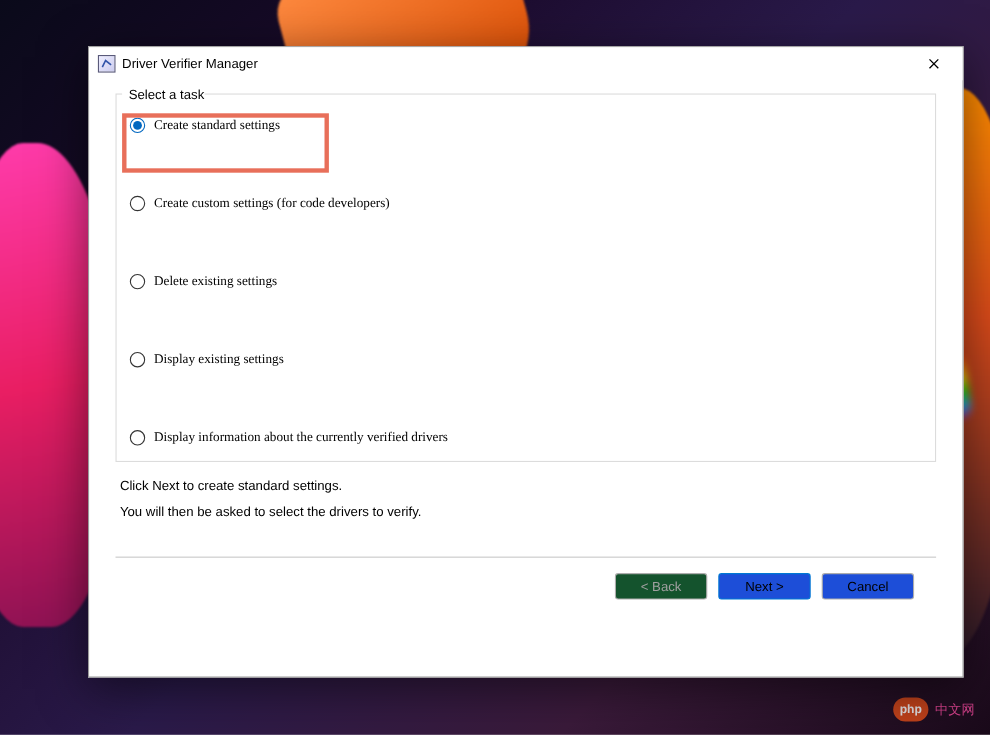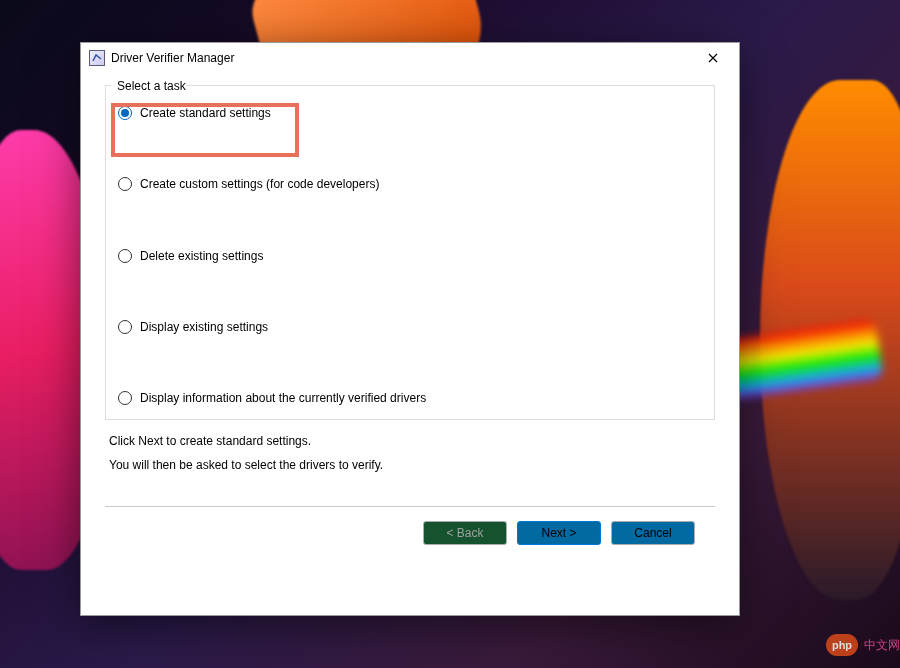--- a/index.html
+++ b/index.html
@@ -9,28 +9,28 @@
       font-size: 12px;
       background: linear-gradient(135deg, #0a0a1a 0%, #1a0a2a 25%, #2a1a4a 50%, #3a1a3a 75%, #1a0a1a 100%);
       position: relative;
       overflow: hidden;
     }
     
     .bg-shape1 { position: absolute; top: -40px; left: 260px; width: 220px; height: 140px; background: linear-gradient(160deg, #ff8c42, #d94a00); border-radius: 30px 10px 60px 20px; transform: rotate(-15deg); filter: blur(1px); }
     .bg-shape2 { position: absolute; top: 130px; left: -30px; width: 140px; height: 440px; background: linear-gradient(170deg, #ff3cac, #e91e63, #8a1253); border-radius: 40% 60% 50% 40%; filter: blur(1px); }
     .bg-shape3 { position: absolute; top: 80px; right: -20px; width: 160px; height: 520px; background: linear-gradient(180deg, #ff8c00 0%, #d94a1a 40%, #2a1a2a 100%); border-radius: 50% 30% 40% 50%; filter: blur(1px); }
     .rainbow { position: absolute; right: 20px; top: 330px; width: 160px; height: 60px; background: linear-gradient(180deg, #ff0000, #ff8c00, #ffff00, #00ff00, #00bfff, #8a2be2); transform: rotate(-8deg); border-radius: 10px; filter: blur(4px); opacity: 0.9; }
-    .watermark { position: absolute; right: 0; bottom: 12px; display: flex; align-items: center; gap: 6px; opacity: 0.85; }
+    .watermark { position: absolute; right: 14px; bottom: 12px; display: flex; align-items: center; gap: 6px; opacity: 0.85; }
     .watermark-ball { width: 32px; height: 22px; background: #d94a1a; color: #fff; font-weight: bold; font-size: 11px; border-radius: 11px; display: flex; align-items: center; justify-content: center; }
     .watermark-text { color: #ec4899; font-size: 12px; }
 
     .dialog {
       position: absolute;
       left: 80px; top: 42px;
-      width: 660px; height: 574px;
+      width: 796px; height: 574px;
       background: #ffffff;
       border: 1px solid #9a9a9a;
       box-shadow: 0 10px 40px rgba(0,0,0,0.5);
       display: flex;
       flex-direction: column;
       justify-content: center;
     }
     .titlebar {
       height: 30px;
       display: flex;
@@ -91,21 +91,21 @@
       border: 1px solid #333;
       border-radius: 50%;
       display: inline-flex; align-items: center; justify-content: center;
       flex-shrink: 0;
     }
     .radio-circle.checked { border-color: #0067c0; }
     .radio-dot {
       width: 8px; height: 8px; border-radius: 50%;
       background: #0067c0;
     }
-    .radio-label { color: #000; font-size: 12px; }
+    .radio-label { color: #000; font-size: 12px; font-family: Liberation Serif, serif; }
 
     .highlight-box {
       position: absolute;
       border: 4px solid #e86f5a;
       pointer-events: none;
       left: 30px; top: 30px;
       width: 188px; height: 54px;
     }
 
     .hint-area {
@@ -125,21 +125,21 @@
       display: flex;
       justify-content: flex-end;
       gap: 10px;
       padding: 14px 20px 18px 20px;
     }
     .btn {
       min-width: 84px;
       height: 24px;
       padding: 0 14px;
       border: 1px solid #adadad;
-      background: #0369a1;
+      background: #1d4ed8;
       font-size: 12px;
       color: #000;
       cursor: pointer;
       border-radius: 3px;
     }
     .btn:disabled {
       color: #a0a0a0;
       background: #14532d;
       cursor: default;
     }

